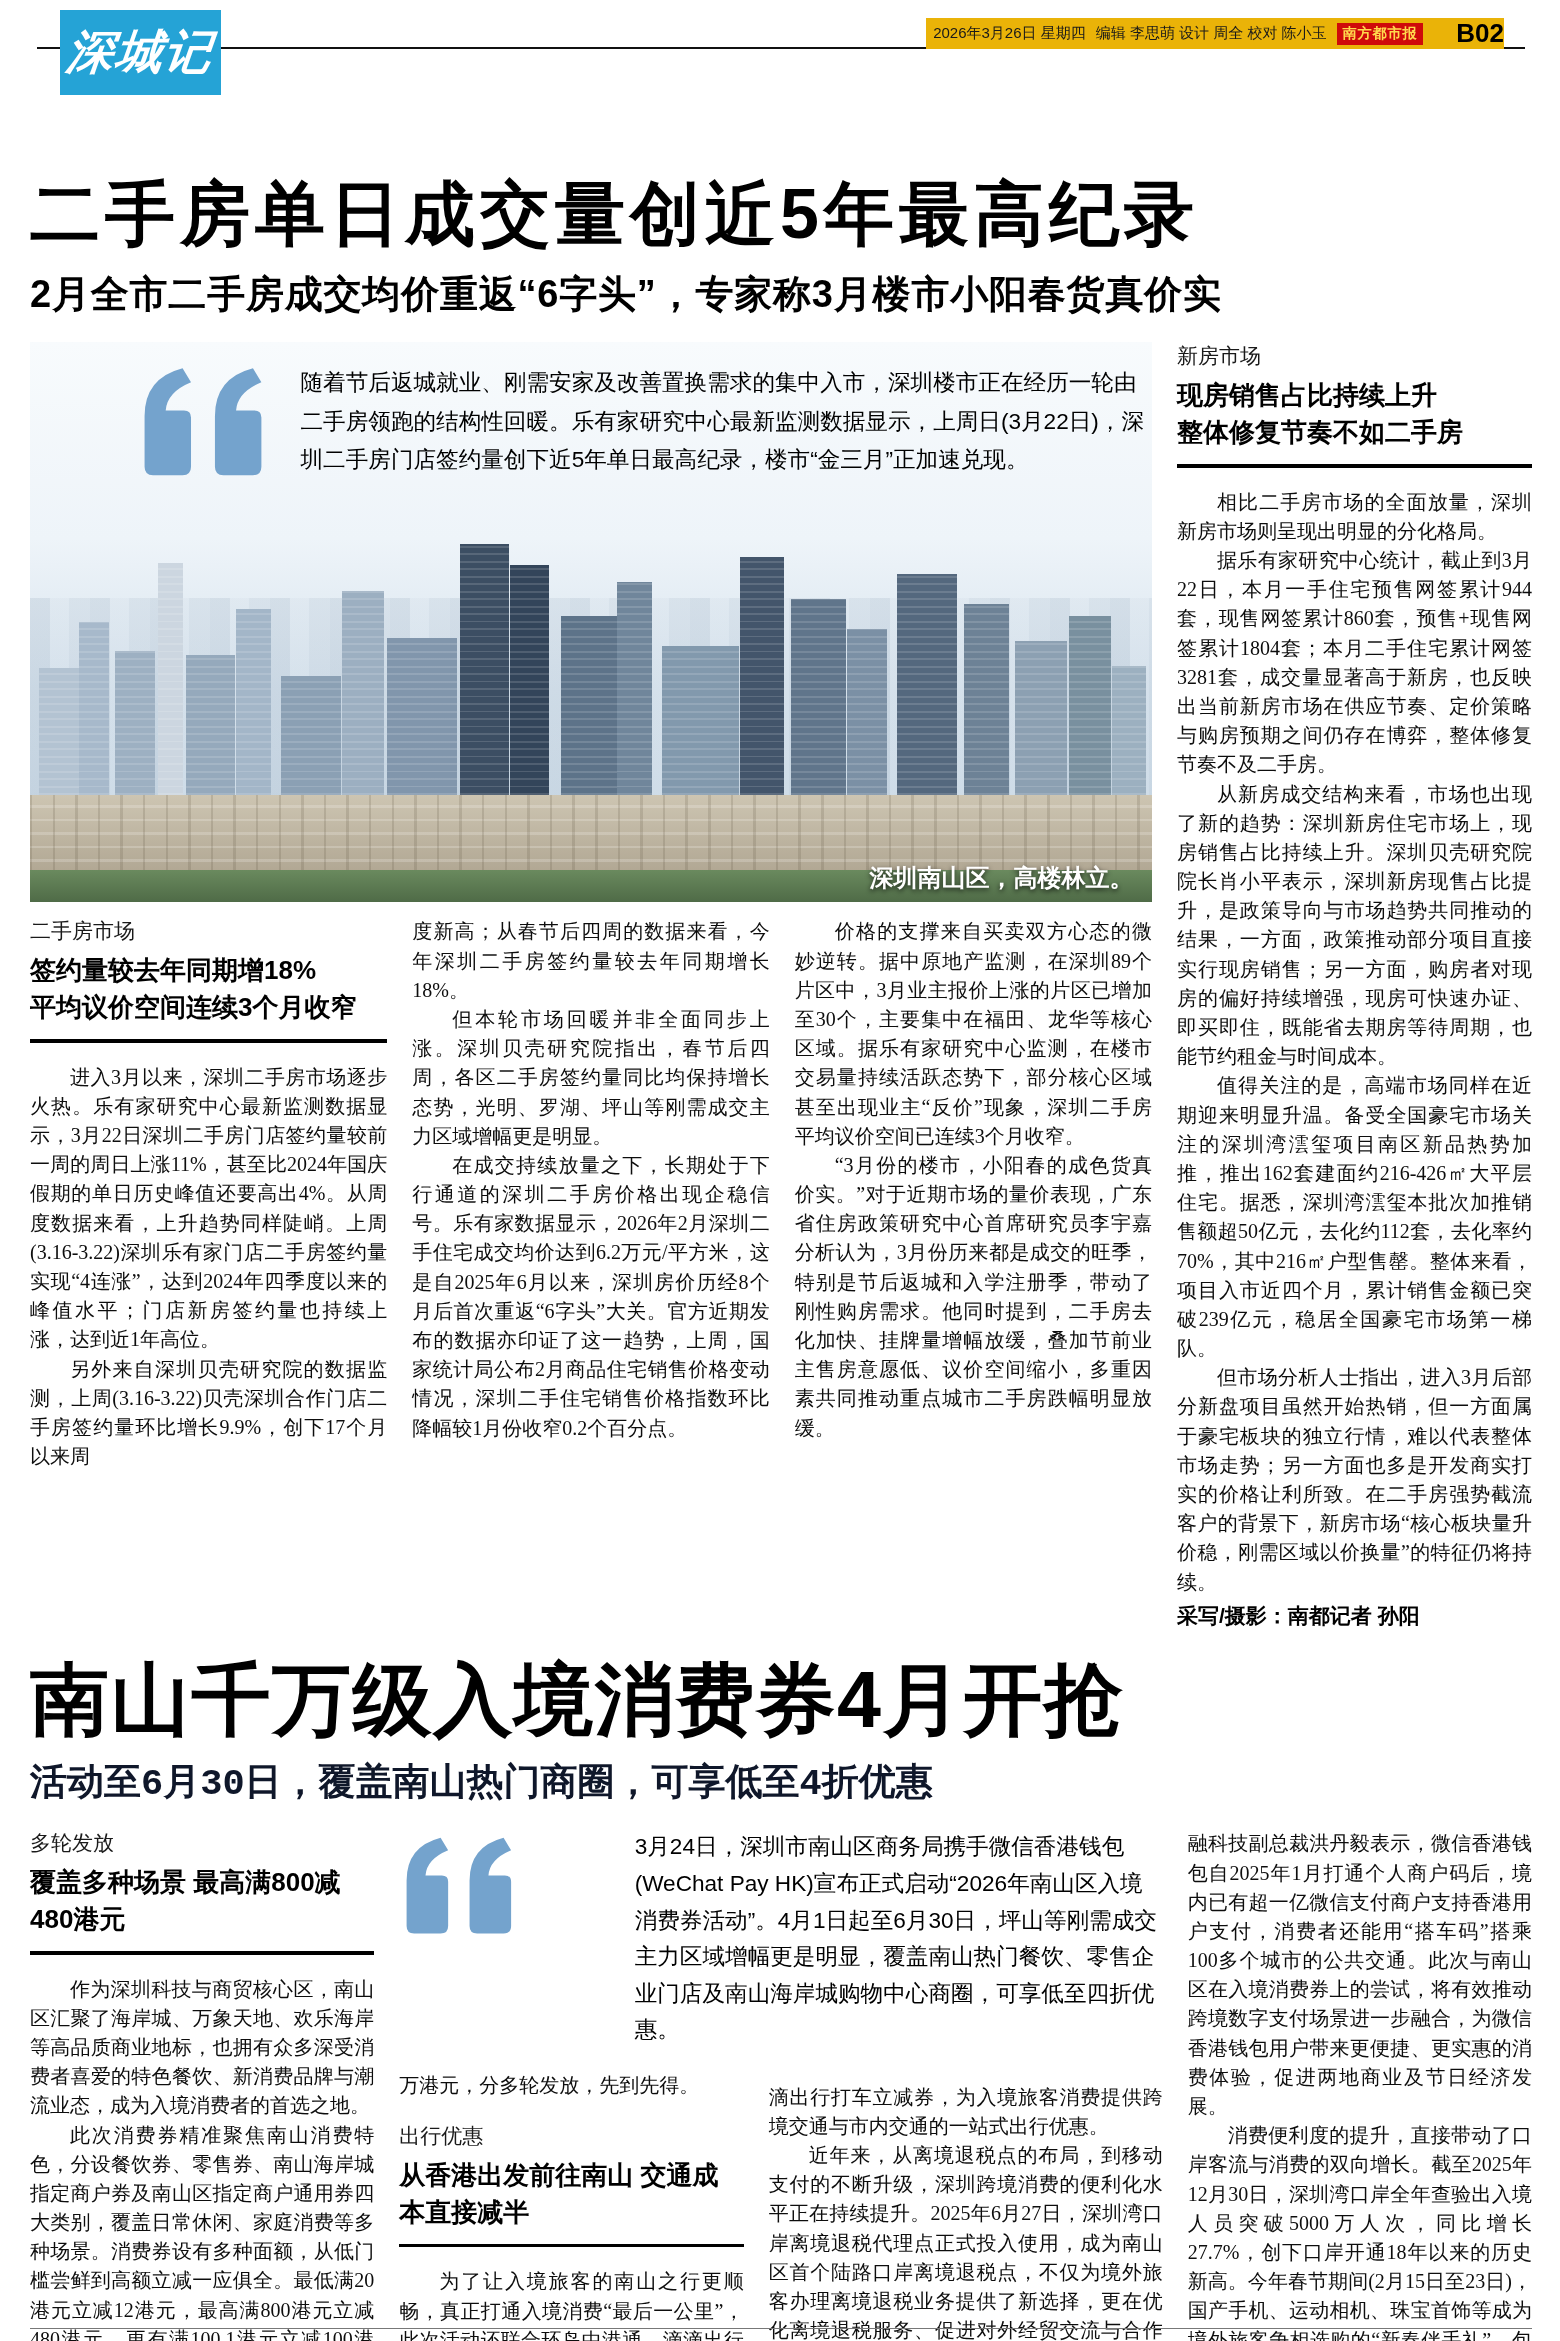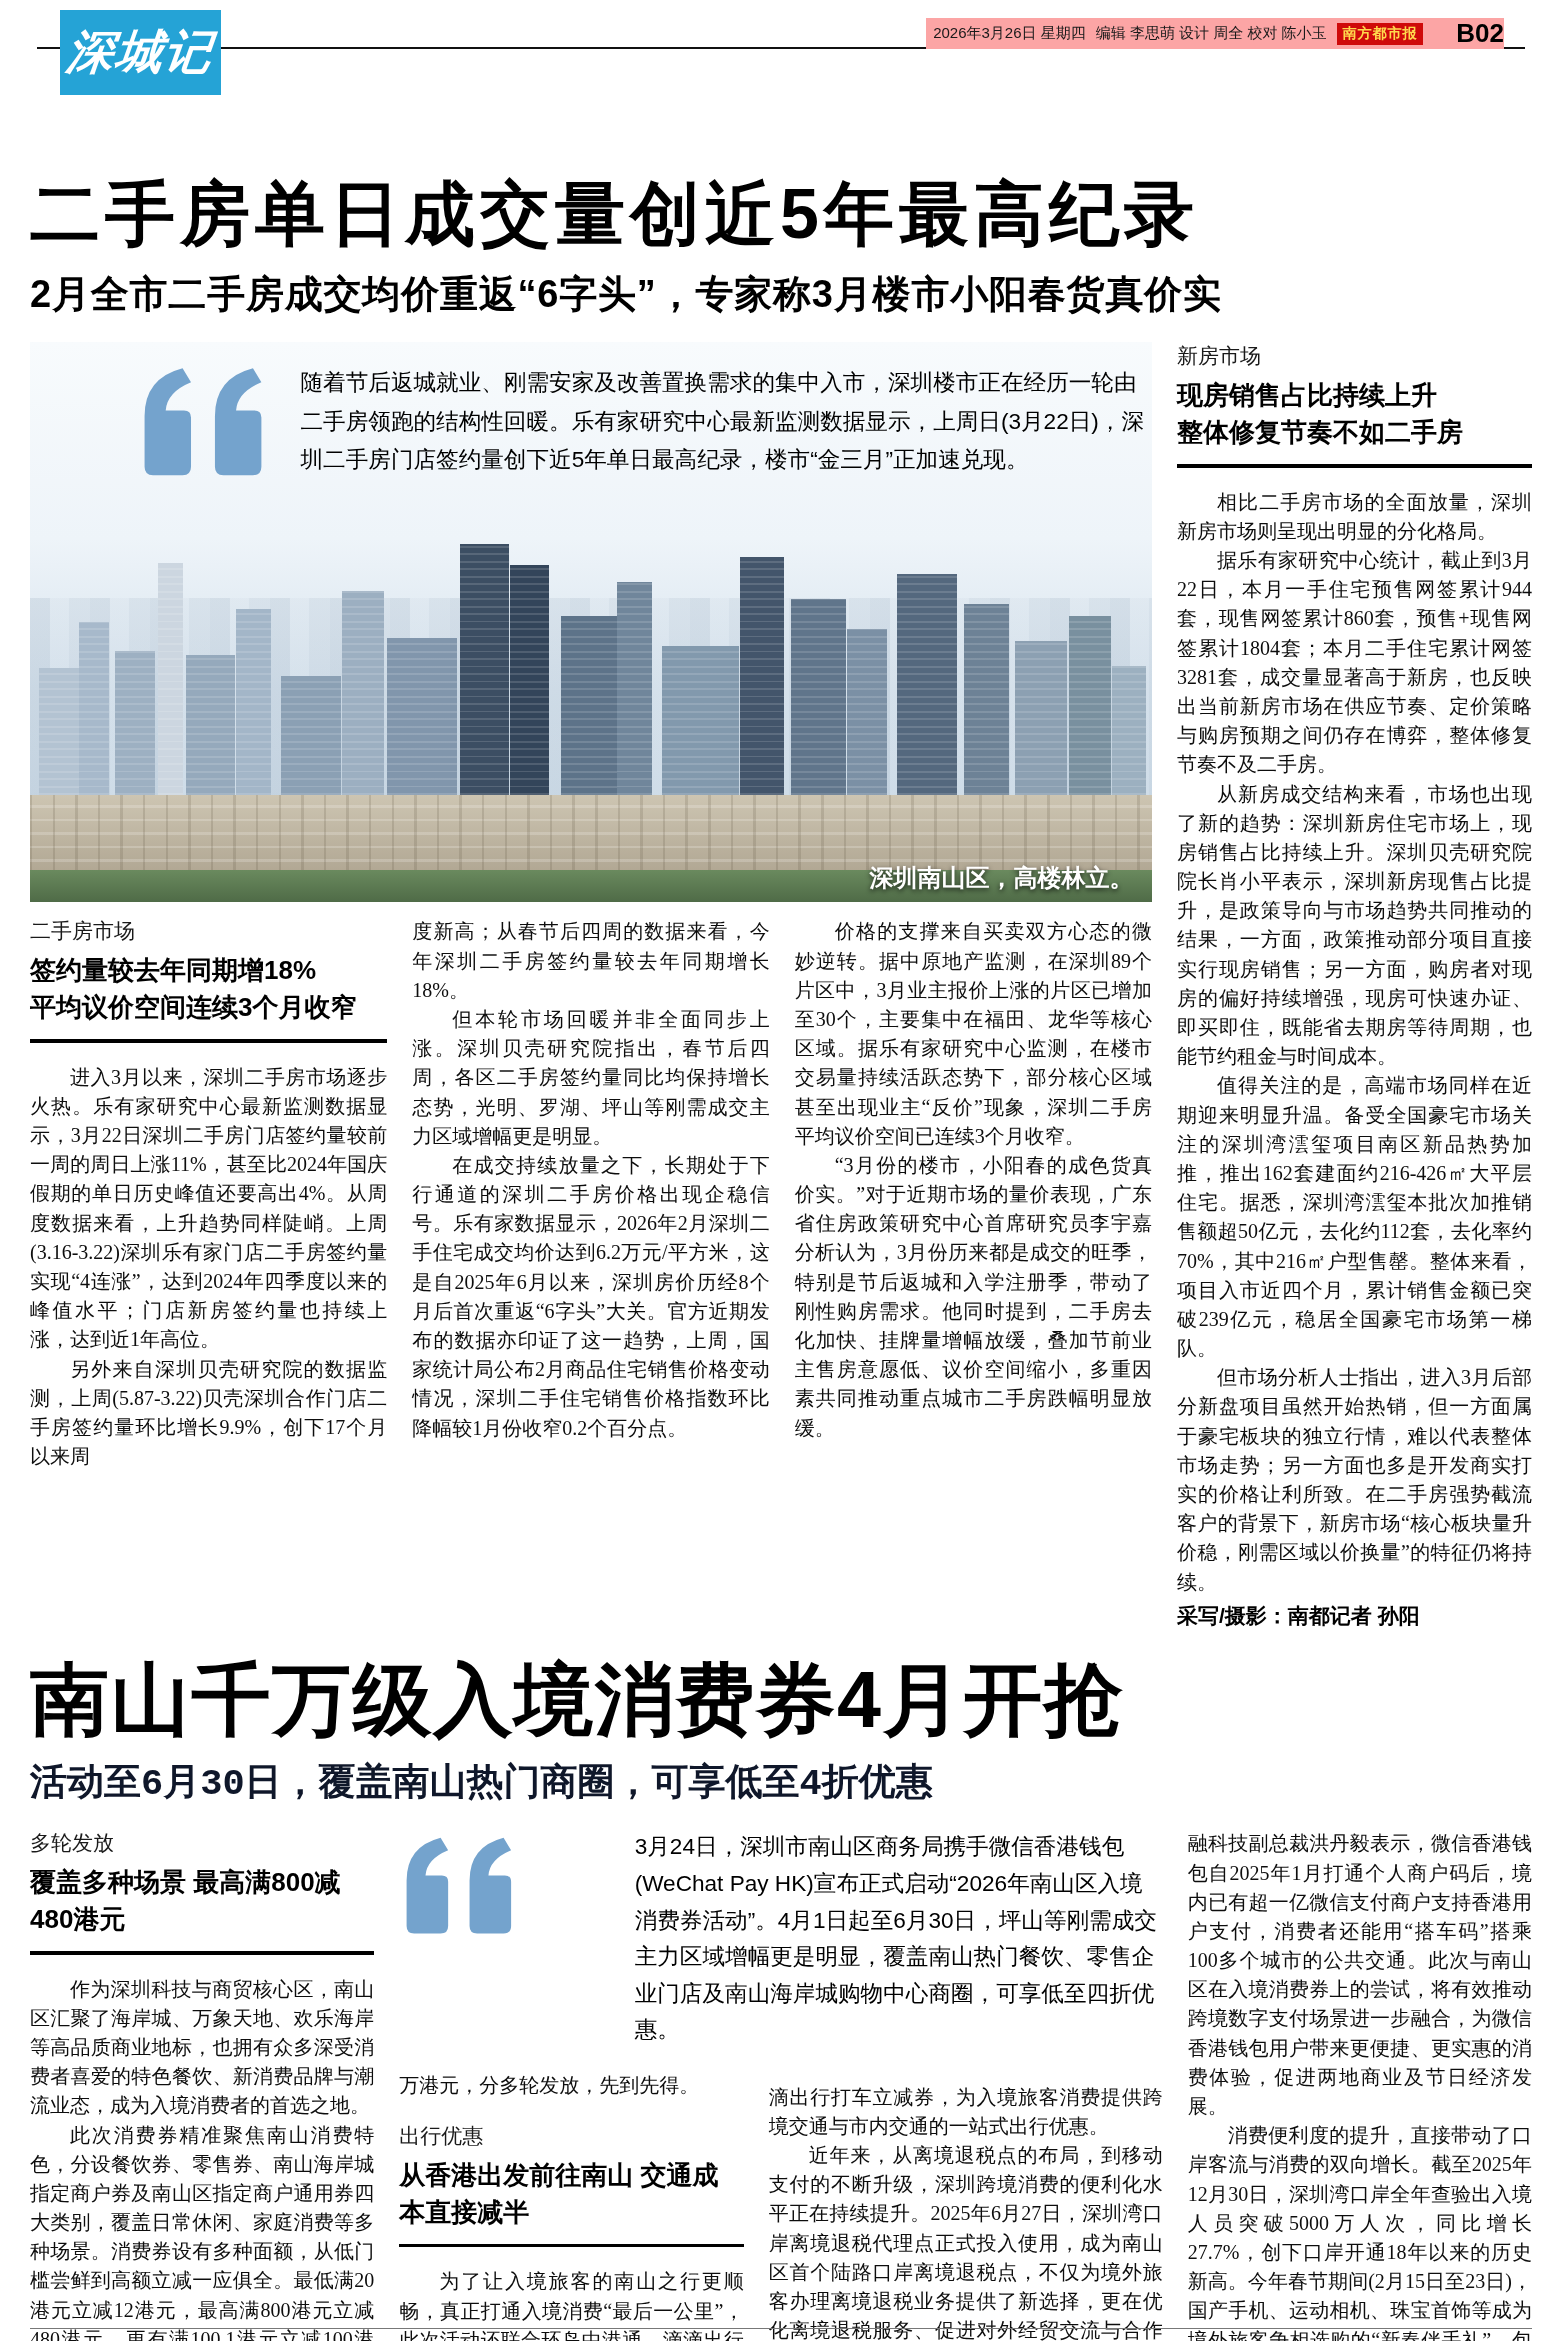--- a/index.html
+++ b/index.html
@@ -16,21 +16,21 @@
   .logo-box{
     position:absolute;left:30px;top:10px;width:161px;height:85px;
     background:#25a3d6;display:flex;align-items:center;justify-content:center;z-index:2;
   }
   .logo-box span{
     color:#fff;font-family:"Liberation Sans",sans-serif;font-weight:bold;
     font-style:italic;font-size:47px;letter-spacing:1.7px;transform:skewX(-6deg);
   }
   .hdr-right{
     position:absolute;right:28px;top:18.4px;display:flex;align-items:center;gap:10px;
-    font-family:"Liberation Sans",sans-serif;font-size:15px;color:#1a1a1a;z-index:2;background:#fca5a5;padding-left:6.7px;
+    font-family:"Liberation Sans",sans-serif;font-size:15px;color:#1a1a1a;z-index:2;background:#eab308;padding-left:6.7px;
   }
   .paper-badge{
     background:#cf0a0a;color:#ffd94d;font-weight:bold;font-size:14.2px;
     padding:3.4px 5.9px;line-height:1.1;letter-spacing:0.8px;
   }
   .page-no{font-size:26px;font-weight:bold;color:#000;margin-left:23px;}
 
   
   .a1-headline{
     margin:70px 0 0;font-family:"Liberation Sans",sans-serif;font-weight:900;
@@ -187,21 +187,21 @@
         </div>
 
         <div class="cols3">
           <div class="col">
             <p class="kicker">二手房市场</p>
             <p class="colhead">签约量较去年同期增18%</p>
             <p class="colhead">平均议价空间连续3个月收窄</p>
             <div class="sect-rule"></div>
             <div class="body">
               <p>进入3月以来，深圳二手房市场逐步火热。乐有家研究中心最新监测数据显示，3月22日深圳二手房门店签约量较前一周的周日上涨11%，甚至比2024年国庆假期的单日历史峰值还要高出4%。从周度数据来看，上升趋势同样陡峭。上周(3.16-3.22)深圳乐有家门店二手房签约量实现“4连涨”，达到2024年四季度以来的峰值水平；门店新房签约量也持续上涨，达到近1年高位。</p>
-              <p>另外来自深圳贝壳研究院的数据监测，上周(5.87-3.22)贝壳深圳合作门店二手房签约量环比增长9.9%，创下17个月以来周</p>
+              <p>另外来自深圳贝壳研究院的数据监测，上周(3.16-3.22)贝壳深圳合作门店二手房签约量环比增长9.9%，创下17个月以来周</p>
             </div>
           </div>
           <div class="col">
             <div class="body">
               <p class="cont">度新高；从春节后四周的数据来看，今年深圳二手房签约量较去年同期增长18%。</p>
               <p>但本轮市场回暖并非全面同步上涨。深圳贝壳研究院指出，春节后四周，各区二手房签约量同比均保持增长态势，光明、罗湖、坪山等刚需成交主力区域增幅更是明显。</p>
               <p>在成交持续放量之下，长期处于下行通道的深圳二手房价格出现企稳信号。乐有家数据显示，2026年2月深圳二手住宅成交均价达到6.2万元/平方米，这是自2025年6月以来，深圳房价历经8个月后首次重返“6字头”大关。官方近期发布的数据亦印证了这一趋势，上周，国家统计局公布2月商品住宅销售价格变动情况，深圳二手住宅销售价格指数环比降幅较1月份收窄0.2个百分点。</p>
             </div>
           </div>
           <div class="col">

